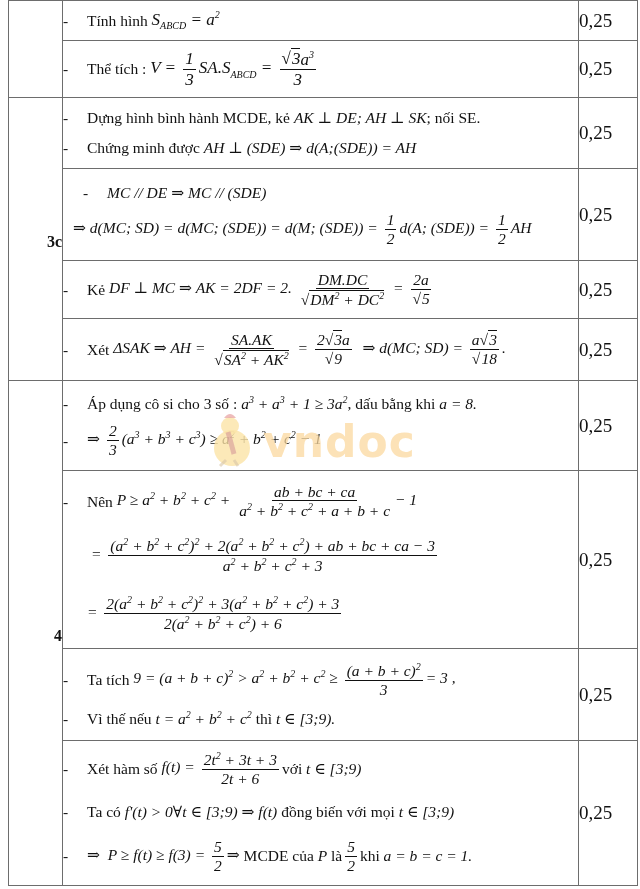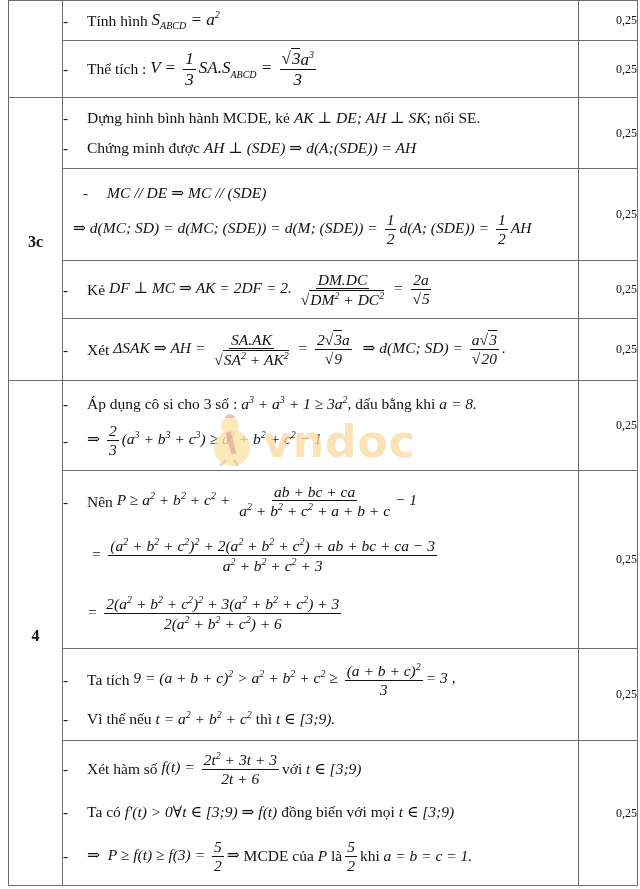--- a/index.html
+++ b/index.html
@@ -2,22 +2,22 @@
 <html><head>
 <meta charset="utf-8">
 <style>
   html, body { margin: 0; padding: 0; background: #ffffff; }
   body { width: 640px; height: 889px; position: relative; overflow: hidden;
          font-family: "Liberation Serif", "DejaVu Serif", serif; color: #111; }
   .doc { position: absolute; left: 8px; top: 0; width: 630px; }
   table.sol { border-collapse: collapse; width: 630px; table-layout: fixed; }
   table.sol td { border: 1px solid #6d6d6d; vertical-align: middle; padding: 0; }
   td.qcol { width: 53px; text-align: center; vertical-align: top; font-weight: bold; font-size: 16px; }
-  td.qcol .qlabel { display: block; padding-top: 6px; }
-  td.score { width: 58px; text-align: right; font-size: 12px; }
+  td.qcol .qlabel { display: block; padding-top: 6px; text-align: right; }
+  td.score { width: 58px; text-align: left; font-size: 19px; }
   td.content { padding: 0 6px 0 20px; font-size: 15.5px; }
   .line { display: flex; align-items: center; min-height: 30px; white-space: nowrap; }
   .dash { display: inline-block; width: 24px; }
   .m { font-style: italic; text-align: center; }
   .frac { display: inline-flex; flex-direction: column; align-items: center; vertical-align: middle; margin: 0 3px; font-style: italic; }
   .frac > span { padding: 0 2px; line-height: 1.15; }
   .frac > span.num { border-bottom: 1px solid #111; }
   .big { font-size: 17px; }
   sup, sub { font-size: 10px; }
   .sqrt { border-top: 1px solid #111; padding-left: 1px; }
@@ -132,21 +132,21 @@
                   <span class="num">SA.AK</span>
                   <span><span class="rad"></span><span class="sqrt">SA<sup>2</sup> + AK<sup>2</sup></span></span>
                 </span> =
           <span class="frac">
                   <span class="num">2<span class="rad"></span><span class="sqrt">3</span>a</span>
                   <span><span class="rad"></span><span class="sqrt">9</span></span>
                 </span>
           &nbsp;⇒ d(MC; SD) =
           <span class="frac">
                   <span class="num">a<span class="rad"></span><span class="sqrt">3</span></span>
-                  <span><span class="rad"></span><span class="sqrt">20</span></span>
+                  <span><span class="rad"></span><span class="sqrt">18</span></span>
                 </span>.
         </span>
       </div>
     </td>
     <td class="score">0,25</td>
   </tr>
 
   <tr style="height:90px">
     <td class="qcol" rowspan="4">
       <span class="qlabel">4</span>

